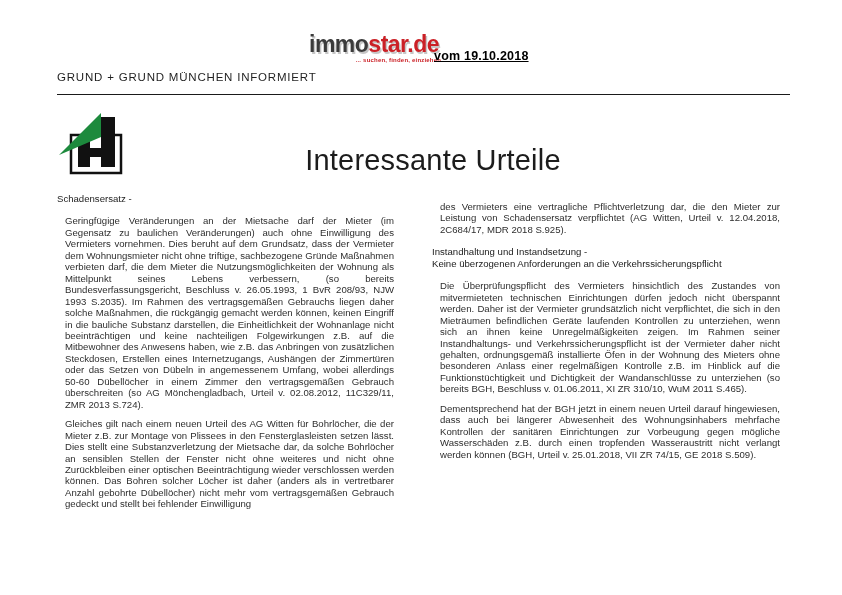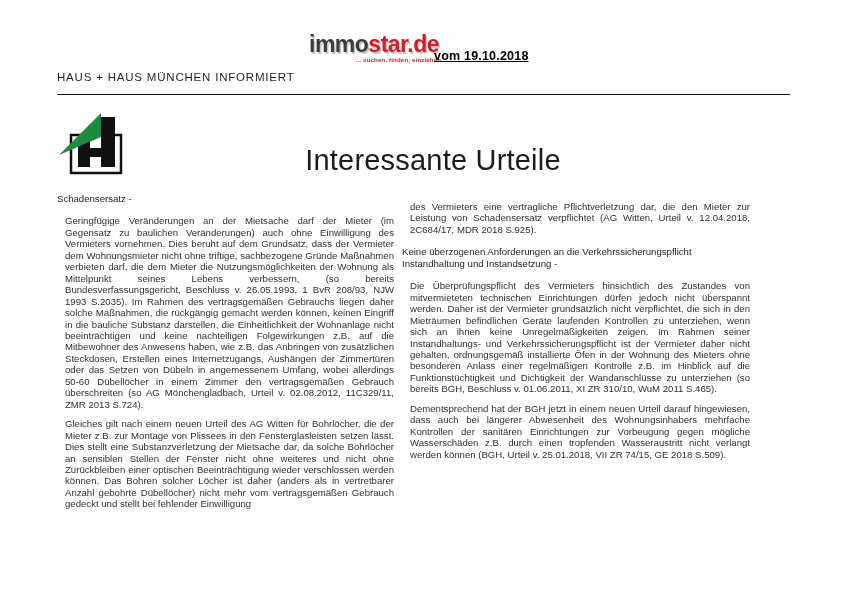--- a/index.html
+++ b/index.html
@@ -17,41 +17,41 @@
   .issue-date{position:absolute;top:49px;left:434px;font-size:12.5px;font-weight:bold;
     color:#000000;text-decoration:underline;letter-spacing:0.2px;}
   .kicker{position:absolute;top:71px;left:57px;font-size:11.5px;letter-spacing:0.8px;color:#1f1f1f;}
   .head-rule{position:absolute;top:94px;left:57px;width:733px;height:0;
     border-top:1.4px solid #1a1a1a;}
   
   .house-icon{position:absolute;top:107px;left:59px;}
   .page-title{position:absolute;top:132px;left:0;width:842px;margin:12px;text-align:center;
     font-size:29px;font-weight:normal;color:#1c1c1c;letter-spacing:0.2px;}
   
-  .columns{position:absolute;top:193px;left:57px;display:flex;justify-content:center;}
+  .columns{position:absolute;top:193px;left:57px;display:flex;gap:30px;justify-content:center;}
   .col{height:384px;overflow:hidden;font-size:9.6px;line-height:11.45px;
     text-align:justify;color:#2e2e2e;hyphens:auto;-webkit-hyphens:auto;}
   .col-left{width:345px;}
   .col-right{width:356px;}
   .article-heading{font-size:9.6px;font-weight:normal;color:#222;margin:0 0 11px 0;line-height:11.45px;text-align:left;}
   .article-heading .hline{display:block;}
   .article-heading.gap-before{margin-top:11px;}
   .col p{margin:8px;}
 </style>
 </head>
 <body>
 
 <div class="page">
 
   <div class="logo-block">
     <div class="logo-text"><span class="logo-immo">immo</span><span class="logo-star">star.de</span></div>
     <div class="logo-tagline">... suchen, finden, einziehen.</div>
   </div>
   <div class="issue-date">vom 19.10.2018</div>
-  <div class="kicker">HAUS + HAUS MÜNCHEN INFORMIERT</div>
+  <div class="kicker">GRUND + GRUND MÜNCHEN INFORMIERT</div>
   <div class="head-rule"></div>
 
   <span class="house-icon">
     <svg width="66" height="70" viewBox="0 0 66 70" xmlns="http://www.w3.org/2000/svg">
       <rect x="12" y="28" width="50" height="38" fill="#ffffff" stroke="#111111" stroke-width="2.5"></rect>
       <rect x="19" y="31" width="12" height="29" fill="#111111"></rect>
       <rect x="42" y="10" width="14" height="50" fill="#111111"></rect>
       <rect x="19" y="41" width="37" height="9" fill="#111111"></rect>
       <polygon points="0,48 42,6 42,30" fill="#1d8a3d"></polygon>
     </svg>
@@ -64,21 +64,21 @@
       <h2 class="article-heading">
         <span class="hline">Schadensersatz -</span>
       </h2>
       <p>Geringfügige Veränderungen an der Mietsache darf der Mieter (im Gegensatz zu baulichen Veränderungen) auch ohne Einwilligung des Vermieters vornehmen. Dies beruht auf dem Grundsatz, dass der Vermieter dem Wohnungsmieter nicht ohne triftige, sachbezogene Gründe Maßnahmen verbieten darf, die dem Mieter die Nutzungsmöglichkeiten der Wohnung als Mittelpunkt seines Lebens verbessern, (so bereits Bundesverfassungsgericht, Beschluss v. 26.05.1993, 1 BvR 208/93, NJW 1993 S.2035). Im Rahmen des vertragsgemäßen Gebrauchs liegen daher solche Maßnahmen, die rückgängig gemacht werden können, keinen Eingriff in die bauliche Substanz darstellen, die Einheitlichkeit der Wohnanlage nicht beeinträchtigen und keine nachteiligen Folgewirkungen z.B. auf die Mitbewohner des Anwesens haben, wie z.B. das Anbringen von zusätzlichen Steckdosen, Erstellen eines Internetzugangs, Aushängen der Zimmertüren oder das Setzen von Dübeln in angemessenem Umfang, wobei allerdings 50-60 Dübellöcher in einem Zimmer den vertragsgemäßen Gebrauch überschreiten (so AG Mönchengladbach, Urteil v. 02.08.2012, 11C329/11, ZMR 2013 S.724).</p>
       <p>Gleiches gilt nach einem neuen Urteil des AG Witten für Bohrlöcher, die der Mieter z.B. zur Montage von Plissees in den Fensterglasleisten setzen lässt. Dies stellt eine Substanzverletzung der Mietsache dar, da solche Bohrlöcher an sensiblen Stellen der Fenster nicht ohne weiteres und nicht ohne Zurückbleiben einer optischen Beeinträchtigung wieder verschlossen werden können. Das Bohren solcher Löcher ist daher (anders als in vertretbarer Anzahl gebohrte Dübellöcher) nicht mehr vom vertragsgemäßen Gebrauch gedeckt und stellt bei fehlender Einwilligung</p>
     </section>
 
     <section class="col col-right">
       <p>des Vermieters eine vertragliche Pflichtverletzung dar, die den Mieter zur Leistung von Schadensersatz verpflichtet (AG Witten, Urteil v. 12.04.2018, 2C684/17, MDR 2018 S.925).</p>
       <h2 class="article-heading gap-before">
+        <span class="hline">Instandhaltung und Instandsetzung -</span>
         <span class="hline">Keine überzogenen Anforderungen an die Verkehrssicherungspflicht</span>
-        <span class="hline">Instandhaltung und Instandsetzung -</span>
       </h2>
       <p>Die Überprüfungspflicht des Vermieters hinsichtlich des Zustandes von mitvermieteten technischen Einrichtungen dürfen jedoch nicht überspannt werden. Daher ist der Vermieter grundsätzlich nicht verpflichtet, die sich in den Mieträumen befindlichen Geräte laufenden Kontrollen zu unterziehen, wenn sich an ihnen keine Unregelmäßigkeiten zeigen. Im Rahmen seiner Instandhaltungs- und Verkehrssicherungspflicht ist der Vermieter daher nicht gehalten, ordnungsgemäß installierte Öfen in der Wohnung des Mieters ohne besonderen Anlass einer regelmäßigen Kontrolle z.B. im Hinblick auf die Funktionstüchtigkeit und Dichtigkeit der Wandanschlüsse zu unterziehen (so bereits BGH, Beschluss v. 01.06.2011, XI ZR 310/10, WuM 2011 S.465).</p>
       <p>Dementsprechend hat der BGH jetzt in einem neuen Urteil darauf hingewiesen, dass auch bei längerer Abwesenheit des Wohnungsinhabers mehrfache Kontrollen der sanitären Einrichtungen zur Vorbeugung gegen mögliche Wasserschäden z.B. durch einen tropfenden Wasseraustritt nicht verlangt werden können (BGH, Urteil v. 25.01.2018, VII ZR 74/15, GE 2018 S.509).</p>
     </section>
 
   </main>
 </div>
 
 </body></html>

